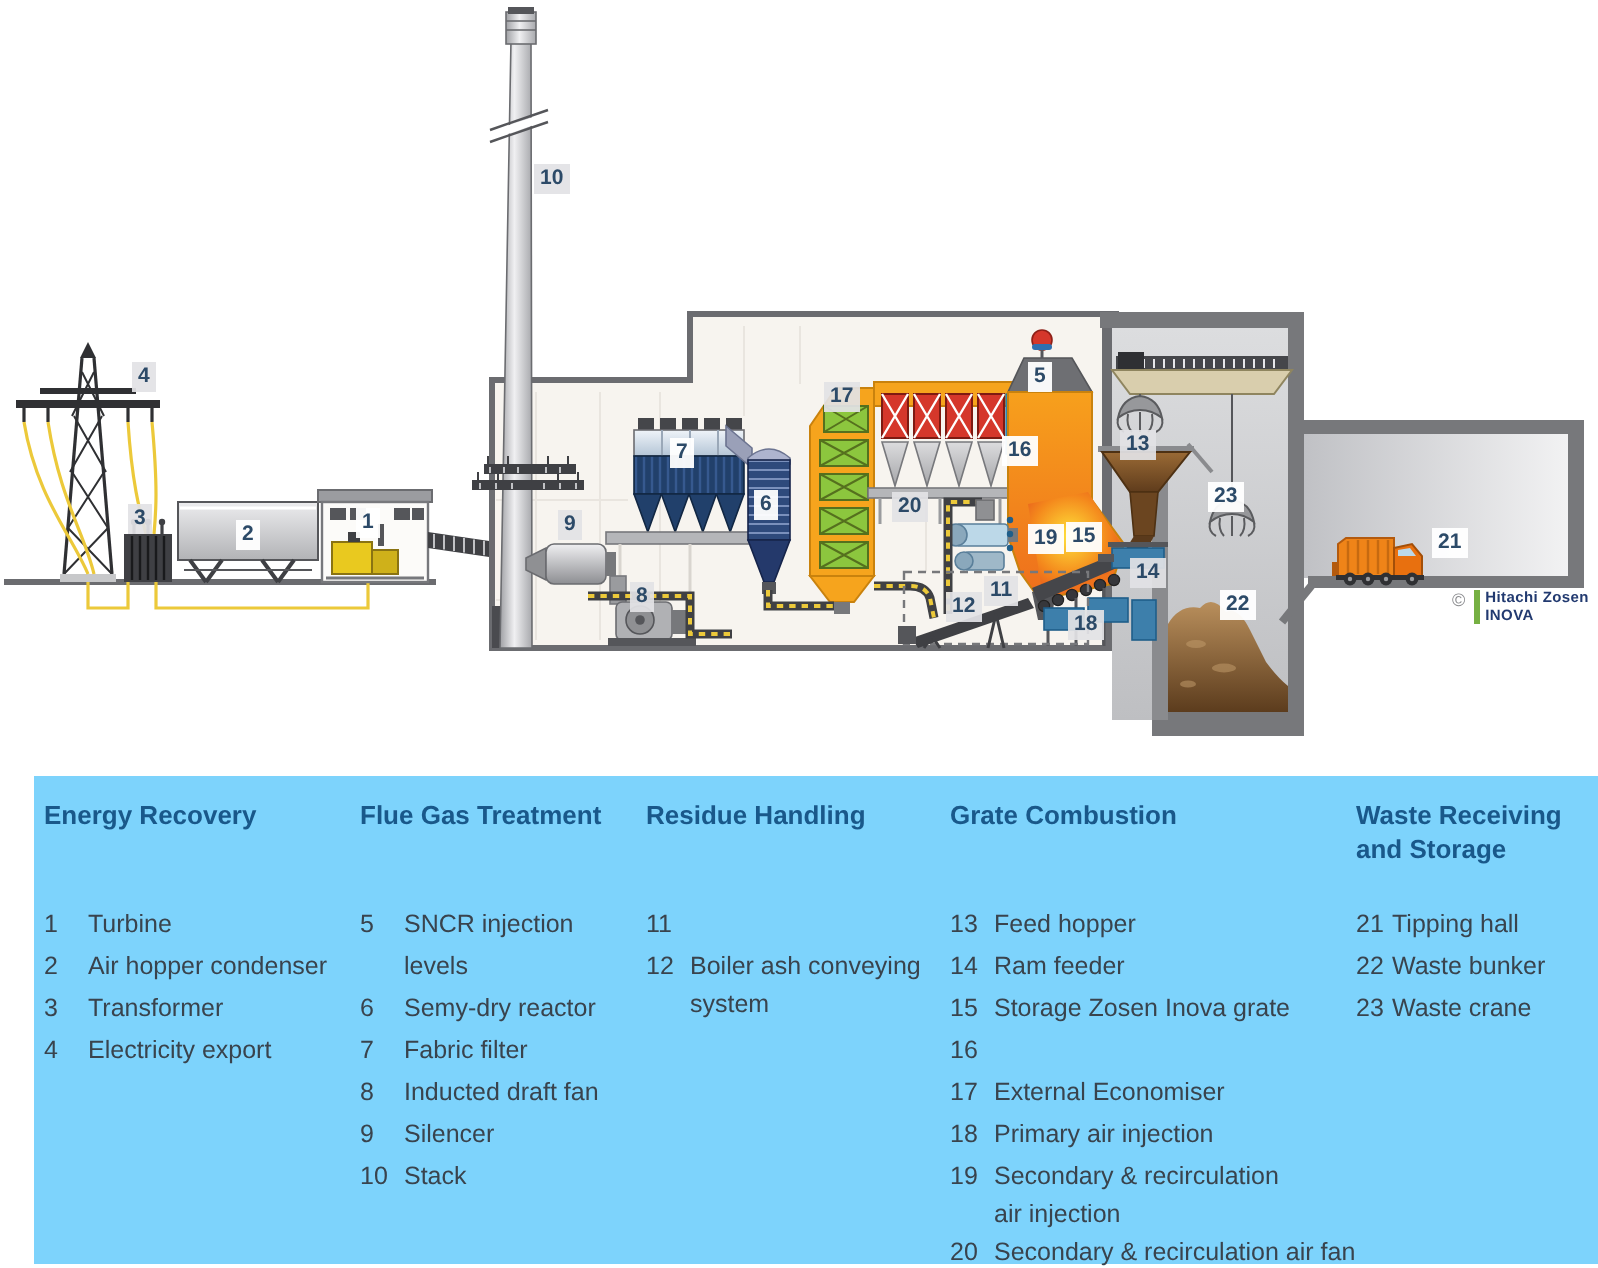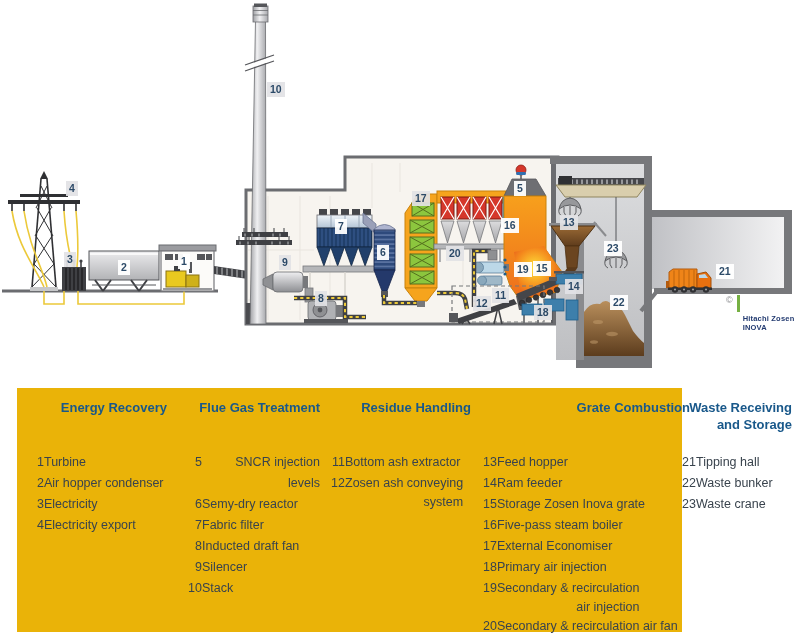--- a/index.html
+++ b/index.html
@@ -8,24 +8,24 @@
   #diagram-svg{position:absolute;left:0;top:0;}
   
   .marker{position:absolute;height:13px;line-height:13px;padding:1px 3px;
           font-size:10.5px;font-weight:bold;color:#2c4a68;text-align:center;}
   .marker.g{background:rgba(226,226,229,0.93);}
   .marker.w{background:rgba(255,255,255,0.95);}
   
   .logo{position:absolute;left:726px;top:295px;display:flex;align-items:flex-start;}
   .logo .copy{font-size:9px;color:#8a8b8e;margin-right:4px;line-height:10px;}
   .logo .bar{width:3px;height:17px;background:#76b043;margin-right:3px;}
-  .logo .lines{display:flex;flex-direction:column;margin-top:20px;}
+  .logo .lines{display:flex;flex-direction:column;}
   .logo .lines span{font-size:7.5px;font-weight:bold;color:#223a70;line-height:8.5px;letter-spacing:.2px;}
   
-  .legend{position:absolute;left:17px;top:388px;width:665px;height:244px;background:#eab308;text-align:right;}
+  .legend{position:absolute;left:17px;top:388px;width:783px;height:244px;background:#7dd3fc;}
   .lcol{position:absolute;top:11px;}
   .lcol h3{margin:0;font-size:13px;line-height:17px;font-weight:bold;color:#19588a;height:53px;}
   .lcol ul{list-style:none;margin:0;padding:0;}
   .lcol li{display:flex;font-size:12.5px;line-height:21px;color:#39434d;}
   .lcol li .num{flex:0 0 22px;}
   .lcol.c5 li .num{flex:0 0 18px;}
   .lcol .txt .l{display:block;}
   .lcol .txt .l:nth-child(2){line-height:17px;}
   .c1{left:5px;width:145px;}  .c2{left:163px;width:140px;}
   .c3{left:306px;width:148px;}.c4{left:458px;width:215px;}
@@ -445,21 +445,21 @@
       <li>
             <span class="num">2</span>
             <span class="txt">
               <span class="l">Air hopper condenser</span>
               <span class="l"></span>
             </span>
           </li>
       <li>
             <span class="num">3</span>
             <span class="txt">
-              <span class="l">Electricity</span>
+              <span class="l">Transformer</span>
               <span class="l"></span>
             </span>
           </li>
       <li>
             <span class="num">4</span>
             <span class="txt">
               <span class="l">Electricity export</span>
               <span class="l"></span>
             </span>
           </li>
@@ -512,29 +512,25 @@
             </span>
           </li>
     </ul>
   </div>
 
   <div class="lcol c3">
     <h3>Residue Handling</h3>
     <ul>
       <li>
             <span class="num">11</span>
-            <span class="txt">
-              <span class="l">Bottom ash extractor</span>
-              <span class="l"></span>
-            </span>
           </li>
       <li>
             <span class="num">12</span>
             <span class="txt">
-              <span class="l">Zosen ash conveying</span>
+              <span class="l">Boiler ash conveying</span>
               <span class="l">system</span>
             </span>
           </li>
     </ul>
   </div>
 
   <div class="lcol c4">
     <h3>Grate Combustion</h3>
     <ul>
       <li>
@@ -553,24 +549,20 @@
           </li>
       <li>
             <span class="num">15</span>
             <span class="txt">
               <span class="l">Storage Zosen Inova grate</span>
               <span class="l"></span>
             </span>
           </li>
       <li>
             <span class="num">16</span>
-            <span class="txt">
-              <span class="l">Five-pass steam boiler</span>
-              <span class="l"></span>
-            </span>
           </li>
       <li>
             <span class="num">17</span>
             <span class="txt">
               <span class="l">External Economiser</span>
               <span class="l"></span>
             </span>
           </li>
       <li>
             <span class="num">18</span>

